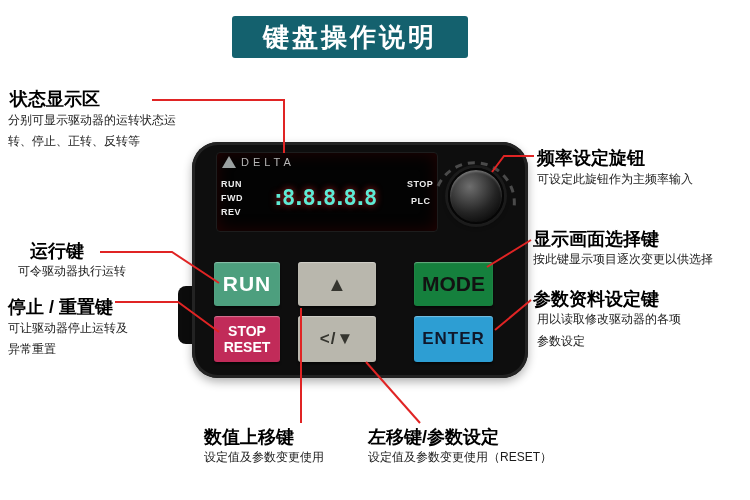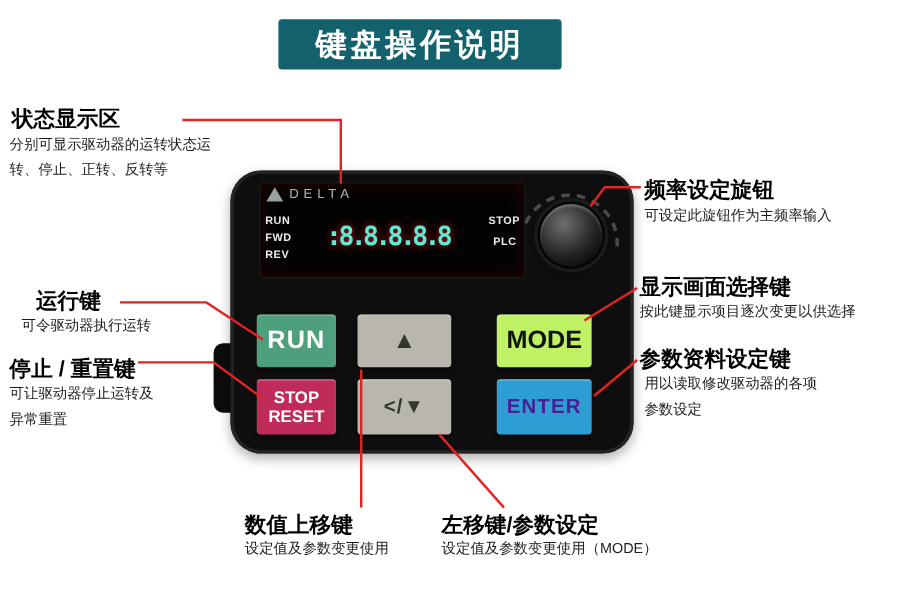--- a/index.html
+++ b/index.html
@@ -52,25 +52,25 @@
   .knob { position:absolute; left:256px; top:26px; width:56px; height:56px; border-radius:50%;
     background: radial-gradient(circle at 38% 32%, #6e6e6e, #242424 55%, #0a0a0a 82%);
     border:2px solid #060606;
     box-shadow: 0 0 0 3px #1b1b1b, 0 2px 5px rgba(0,0,0,0.6), inset 0 2px 2px rgba(255,255,255,0.25); }
 
   .btn { position:absolute; display:flex; align-items:center; justify-content:center;
     font-weight:bold; border-radius:3px;
     box-shadow: 0 2px 2px rgba(0,0,0,0.55), inset 0 1px 1px rgba(255,255,255,0.35); }
   .btn-run      { left:22px;  top:120px; width:66px; height:44px; background:#4d9f7e; color:#fff; font-size:21px; letter-spacing:1px; }
   .btn-up       { left:106px; top:120px; width:78px; height:44px; background:#b9b7ad; color:#35352f; font-size:20px; }
-  .btn-mode     { left:222px; top:120px; width:79px; height:44px; background:#bef264; color:#121212; font-size:21px; }
+  .btn-mode     { left:222px; top:120px; width:79px; height:44px; background:#15803d; color:#121212; font-size:21px; }
   .btn-stop     { left:22px;  top:174px; width:66px; height:46px; background:#c12b59; color:#fff; font-size:14px;
                   flex-direction:column; line-height:1.15; }
   .btn-leftdown { left:106px; top:174px; width:78px; height:46px; background:#b9b7ad; color:#35352f; font-size:17px; letter-spacing:1px; }
-  .btn-enter    { left:222px; top:174px; width:79px; height:46px; background:#2d9ed3; color:#4c1d95; font-size:17px; letter-spacing:1px; }
+  .btn-enter    { left:222px; top:174px; width:79px; height:46px; background:#2d9ed3; color:#0f172a; font-size:17px; letter-spacing:1px; }
 
   
   .overlay { position:absolute; left:0; top:0; pointer-events:none; }
   .callout-line { fill:none; stroke:#e02424; stroke-width:2; }
   .knob-arc { fill:none; stroke:#4a4a4a; stroke-width:3; stroke-dasharray:7 6; }
 </style>
 </head>
 <body>
 
 <div class="stage">
@@ -97,21 +97,21 @@
   <div class="cdesc d-dispsel1">按此键显示项目逐次变更以供选择</div>
 
   <div class="ctitle t-param">参数资料设定键</div>
   <div class="cdesc d-param1">用以读取修改驱动器的各项</div>
   <div class="cdesc d-param2">参数设定</div>
 
   <div class="ctitle t-valup">数值上移键</div>
   <div class="cdesc d-valup1">设定值及参数变更使用</div>
 
   <div class="ctitle t-leftdown">左移键/参数设定</div>
-  <div class="cdesc d-leftdown1">设定值及参数变更使用（MODE）</div>
+  <div class="cdesc d-leftdown1">设定值及参数变更使用（RESET）</div>
 
   <div class="side-tab"></div>
 
   <div class="device">
     <div class="display"></div>
 
     <div class="delta-logo">
       <span class="logo-tri"></span>
       <span>DELTA</span>
     </div>

